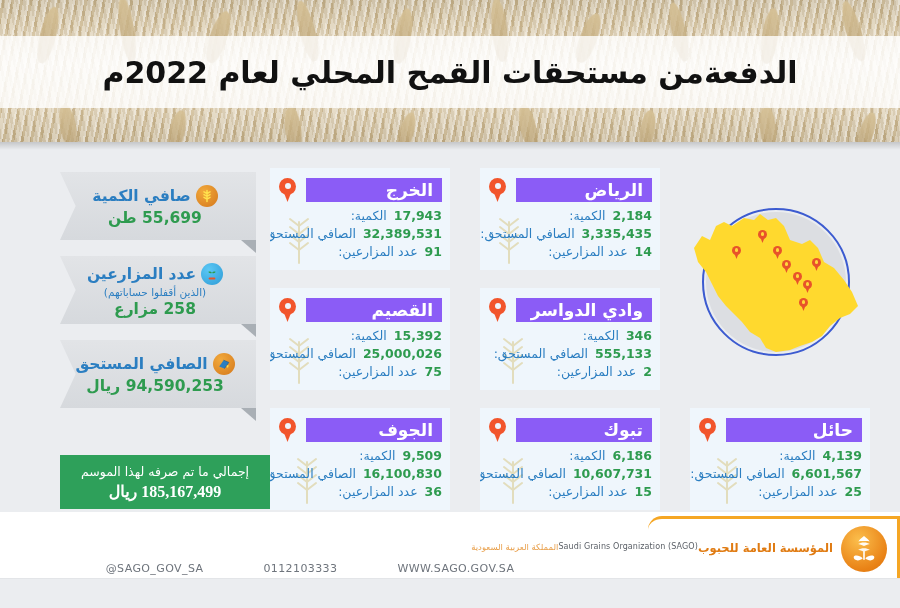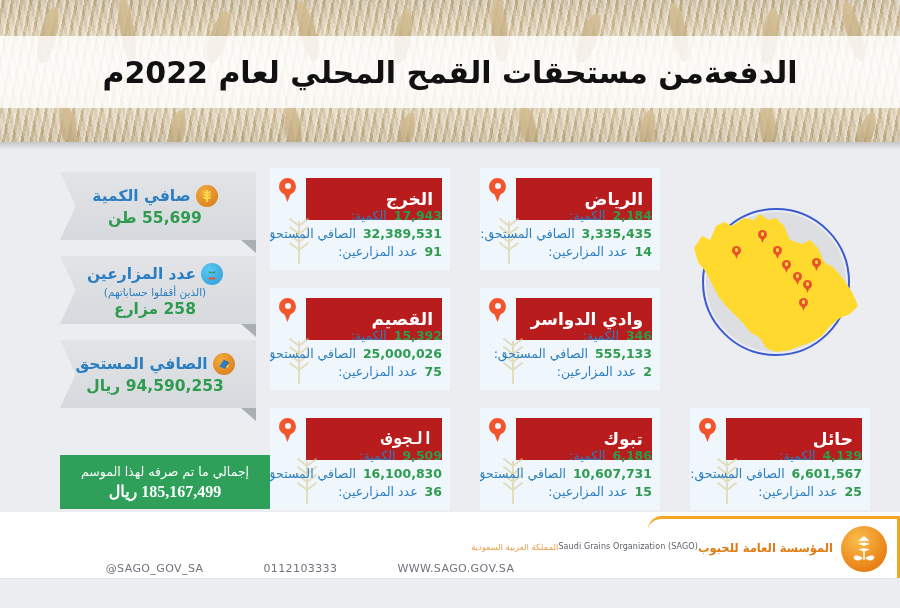--- a/index.html
+++ b/index.html
@@ -47,21 +47,21 @@
 
   
   .totalbox{position:absolute;right:630px;top:455px;width:210px;height:54px;background:#2EA05A;
     display:flex;flex-direction:column;align-items:center;justify-content:center;direction:rtl;}
   .totalbox .t1{font-size:12.5px;color:#FFFFFF;white-space:nowrap;}
   .totalbox .t2{font-size:16px;font-weight:bold;color:#FFFFFF;margin-top:3px;white-space:nowrap;font-family:Liberation Serif, serif;}
 
   
   .card{position:absolute;height:102px;background:#EFF6FC;direction:rtl;box-sizing:border-box;
     overflow:hidden;}
-  .card .bar{position:absolute;top:10px;height:42px;background:#b91c1c;
+  .card .bar{position:absolute;top:10px;height:24px;background:#8b5cf6;
     display:flex;align-items:center;justify-content:flex-start;padding:0 9px;box-sizing:border-box;}
   .card .bar span{font-size:17px;font-weight:bold;color:#FFFFFF;white-space:nowrap;line-height:1;}
   .pin{position:absolute;top:10px;width:17px;height:24px;}
   .pin .head{position:absolute;left:0;top:0;width:17px;height:17px;border-radius:50%;background:#F2552C;}
   .pin .tip{position:absolute;left:3.5px;top:11px;width:10px;height:13px;background:#F2552C;
     clip-path:polygon(0 0,100% 0,50% 100%);}
   .pin .dot{position:absolute;left:5.5px;top:4.5px;width:6px;height:6px;border-radius:50%;background:#EFF6FC;}
   .card .lines{position:absolute;left:8px;right:8px;top:40px;display:flex;flex-direction:column;
     align-items:flex-start;gap:3px;}
   .card .ln{display:flex;flex-direction:row;align-items:baseline;gap:7px;width:100%;
@@ -366,21 +366,21 @@
         </div>
     </div>
   </div>
 
   <div class="card" style="right:450px;top:408px;width:180px;">
     <div class="pin" style="right:154px;">
         <div class="head"></div>
         <div class="tip"></div>
         <div class="dot"></div>
       </div>
-    <div class="bar" style="right:8px;width:136px;font-family:Liberation Mono, monospace;">
+    <div class="bar" style="right:8px;width:136px;">
         <span>الجوف</span>
       </div>
     <svg class="wheatmark" style="right:126px;" viewBox="0 0 34 58">
         <g stroke="#D9C98A" stroke-width="2" fill="none" stroke-linecap="round">
           <path d="M17 57V16"></path>
           <path d="M17 20 8 13M17 20l9-7M17 28 8 21M17 28l9-7M17 36 8 29M17 36l9-7M17 44 8 37M17 44l9-7"></path>
         </g>
       </svg>
     <div class="lines">
       <div class="ln">

